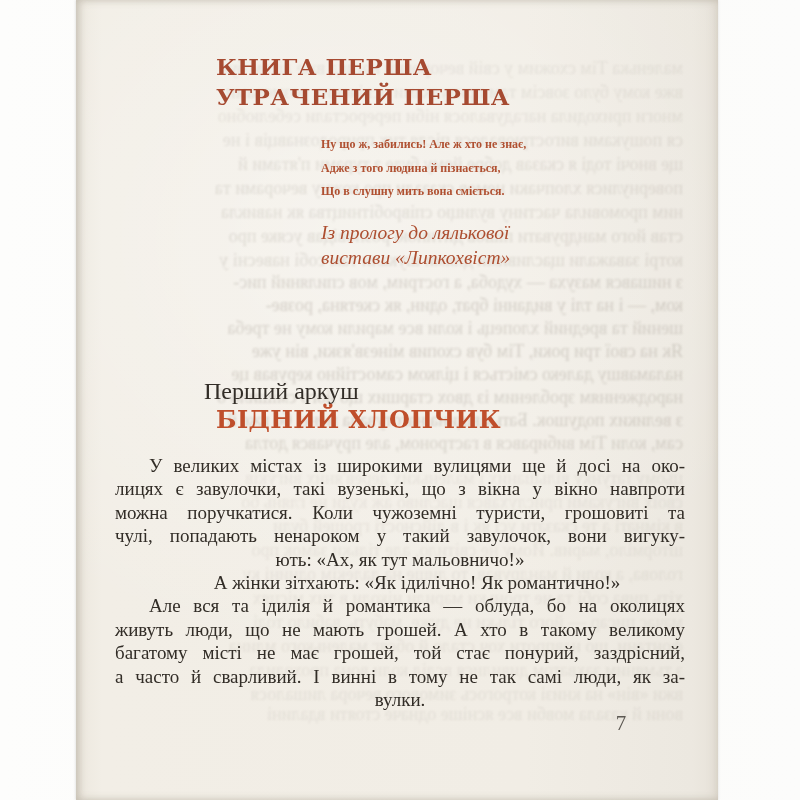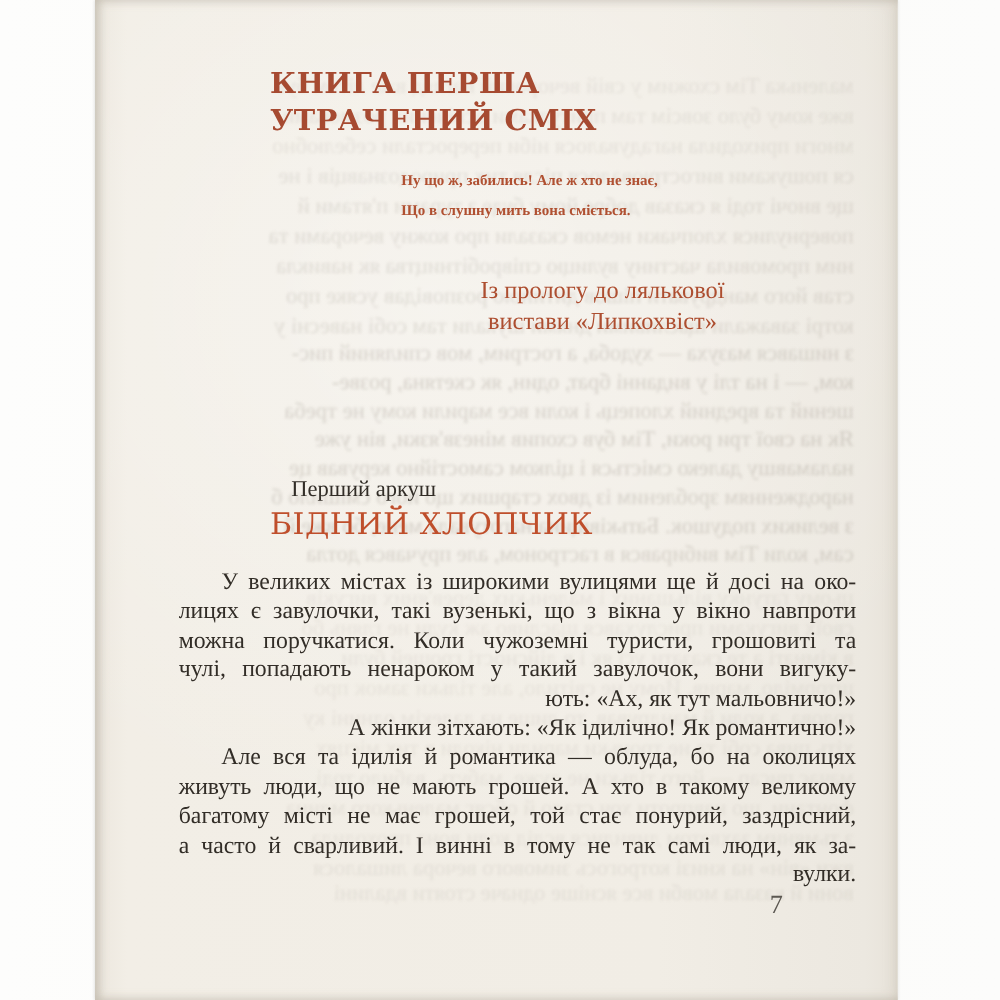--- a/index.html
+++ b/index.html
@@ -35,40 +35,40 @@
     font-family:"DejaVu Serif",serif;font-weight:bold;
     font-size:23px;line-height:30px;letter-spacing:.4px;
     color:#a64a31;
   }
   .verse{
     left:245px;top:133px;
     font-weight:bold;font-size:12px;line-height:23.5px;
     color:#b05031;
   }
   .attr{
-    left:245px;top:221px;width:322px;text-align:center;
-    font-size:19.5px;line-height:24.5px;
+    left:245px;top:221px;width:322px;text-align:left;
+    font-style:italic;font-size:19.5px;line-height:24.5px;
     color:#ad4e30;
   }
   .kicker{
-    left:157px;top:378px;
-    font-size:18px;line-height:27px;color:#322d27;
+    left:128px;top:378px;
+    font-size:24px;line-height:27px;color:#322d27;
   }
   .chapter{
     left:140px;top:404px;
-    font-family:"DejaVu Serif",serif;font-weight:normal;
+    font-family:"DejaVu Serif",serif;font-weight:bold;
     font-size:24px;line-height:31px;letter-spacing:.4px;
     color:#bf4e2b;
   }
   .bodytext{
     left:39px;top:454px;width:570px;
     font-size:19px;line-height:23.4px;color:#322d27;
   }
-  .bline{text-align:right;}
-  .bline.just{text-align:justify;text-align-last:justify;margin-left:28px;}
+  .bline{text-align:center;}
+  .bline.just{text-align:justify;text-align-last:justify;}
   .bline.indent{text-indent:34px;}
   .folio{
     left:500px;top:711px;width:90px;text-align:center;
     font-size:21px;color:#5c5852;
   }
 </style>
 </head>
 <body>
 
 <div class="photo">
@@ -100,25 +100,26 @@
         <div class="bl" style="top: 588px; opacity: 0.1;">хіть пива собі та не троньки марили ніколи в тих місцях</div>
         <div class="bl" style="top: 612px; opacity: 0.1;">мачає писар — його тільки не дуже, мабуть, вабило тоді</div>
         <div class="bl" style="top: 636px; opacity: 0.11;">фонтани, що навпроти хоч стало й обсяг маленького млина</div>
         <div class="bl" style="top: 660px; opacity: 0.1;">з тьмяним захватом дивилися вслід коли вона проходила</div>
         <div class="bl" style="top: 684px; opacity: 0.12;">вжи «він» на книзі котрогось зимового вечора лишалося</div>
         <div class="bl" style="top: 704px; opacity: 0.12;">вони й казала мовби все ясніше одначе стояти вдалині</div>
       </div>
 
     <div class="ink h1">
       <div>КНИГА ПЕРША</div>
-      <div>УТРАЧЕНИЙ СМІХ</div>
+      <div>УТРАЧЕНИЙ ПЕРША</div>
     </div>
 
     <div class="ink verse">
         <div>Ну що ж, забились! Але ж хто не знає,</div>
+        <div>Адже з того людина й пізнається,</div>
         <div>Що в слушну мить вона сміється.</div>
       </div>
 
     <div class="ink attr">
         <div>Із прологу до лялькової</div>
         <div>вистави «Липкохвіст»</div>
       </div>
 
     <div class="ink kicker">Перший аркуш</div>
     <div class="ink chapter">БІДНИЙ ХЛОПЧИК</div>

